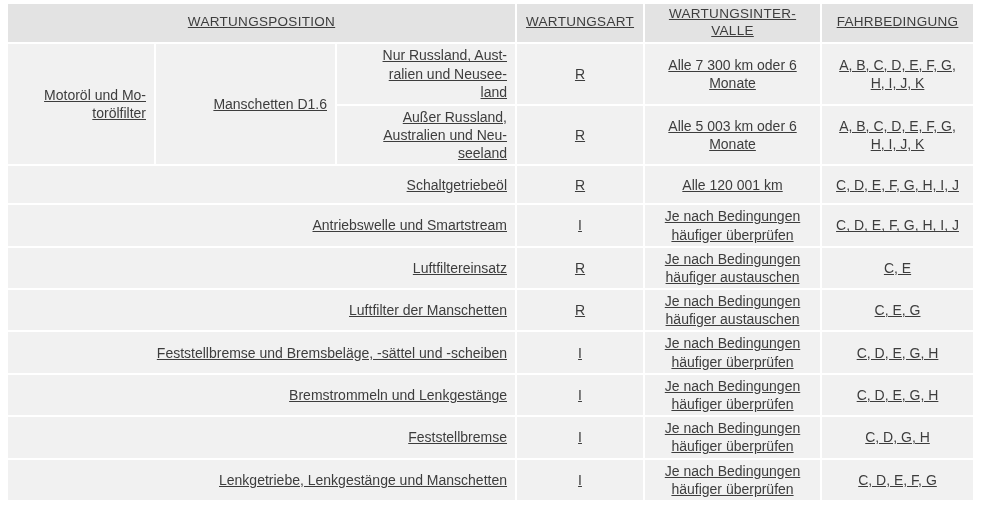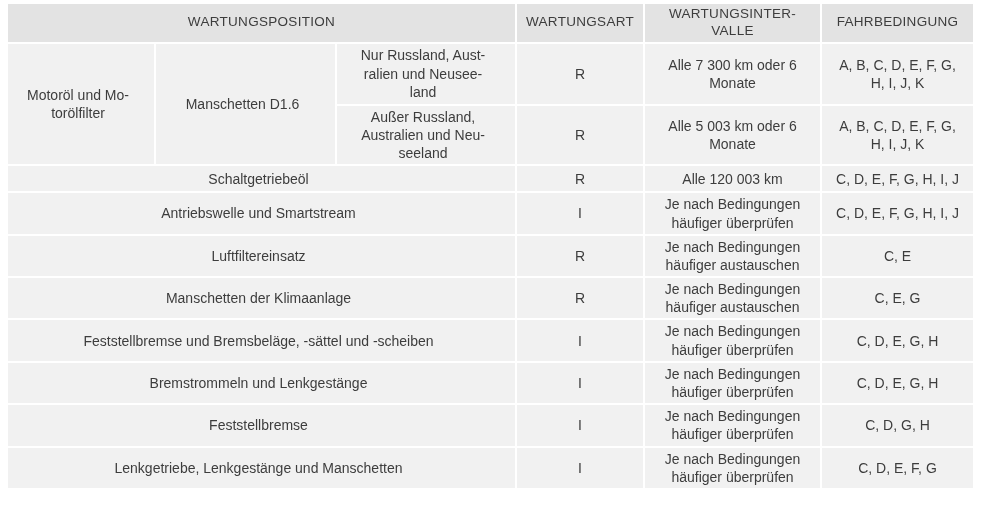--- a/index.html
+++ b/index.html
@@ -11,20 +11,21 @@
     overflow: hidden;
     font-family: "Liberation Sans", sans-serif;
   }
   table.schedule {
     border-collapse: separate;
     border-spacing: 2px;
     table-layout: fixed;
     width: 969px;
     margin: 2px 0 16px 6px;
     color: #3d3d3d;
+    text-decoration: underline;
   }
   th {
     background: #e3e3e3;
     font-weight: normal;
     font-size: 13.5px;
     letter-spacing: 0.3px;
     text-align: center;
     vertical-align: middle;
     padding: 2px 6px;
     white-space: pre-line;
@@ -33,27 +34,27 @@
   td {
     background: #f1f1f1;
     font-size: 14px;
     text-align: center;
     vertical-align: middle;
     padding: 2px 6px;
     white-space: pre-line;
     line-height: 1.3;
   }
   td.left {
-    text-align: center;
+    text-align: right;
     padding: 2px 8px 2px 2px;
   }
   tr.h-head  { height: 36px; }
   tr.h-var1  { height: 60px; }
   tr.h-var2  { height: 54px; padding-left: 12px; }
-  tr.h-slim  { height: 25px; }
+  tr.h-slim  { height: 37px; }
   tr.h-std   { height: 40px; }
 </style>
 </head>
 <body>
 
 <table class="schedule">
   <colgroup>
     <col style="width:146px">
     <col style="width:179px">
     <col style="width:178px">
@@ -91,39 +92,39 @@
       <td>R</td>
       <td>Alle 5 003 km oder 6
 Monate</td>
       <td>A, B, C, D, E, F, G,
 H, I, J, K</td>
     </tr>
 
     <tr class="h-slim">
       <td class="left" colspan="3">Schaltgetriebeöl</td>
       <td>R</td>
-      <td>Alle 120 003 km</td>
+      <td>Alle 120 001 km</td>
       <td>C, D, E, F, G, H, I, J</td>
     </tr>
     <tr class="h-std">
       <td class="left" colspan="3">Antriebswelle und Smartstream</td>
       <td>I</td>
       <td>Je nach Bedingungen
 häufiger überprüfen</td>
       <td>C, D, E, F, G, H, I, J</td>
     </tr>
     <tr class="h-std">
       <td class="left" colspan="3">Luftfiltereinsatz</td>
       <td>R</td>
       <td>Je nach Bedingungen
 häufiger austauschen</td>
       <td>C, E</td>
     </tr>
     <tr class="h-std">
-      <td class="left" colspan="3">Manschetten der Klimaanlage</td>
+      <td class="left" colspan="3">Luftfilter der Manschetten</td>
       <td>R</td>
       <td>Je nach Bedingungen
 häufiger austauschen</td>
       <td>C, E, G</td>
     </tr>
     <tr class="h-std">
       <td class="left" colspan="3">Feststellbremse und Bremsbeläge, -sättel und -scheiben</td>
       <td>I</td>
       <td>Je nach Bedingungen
 häufiger überprüfen</td>

